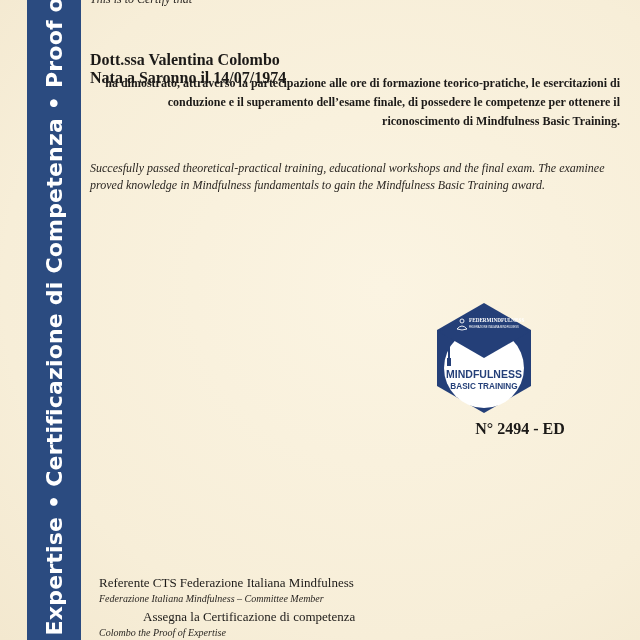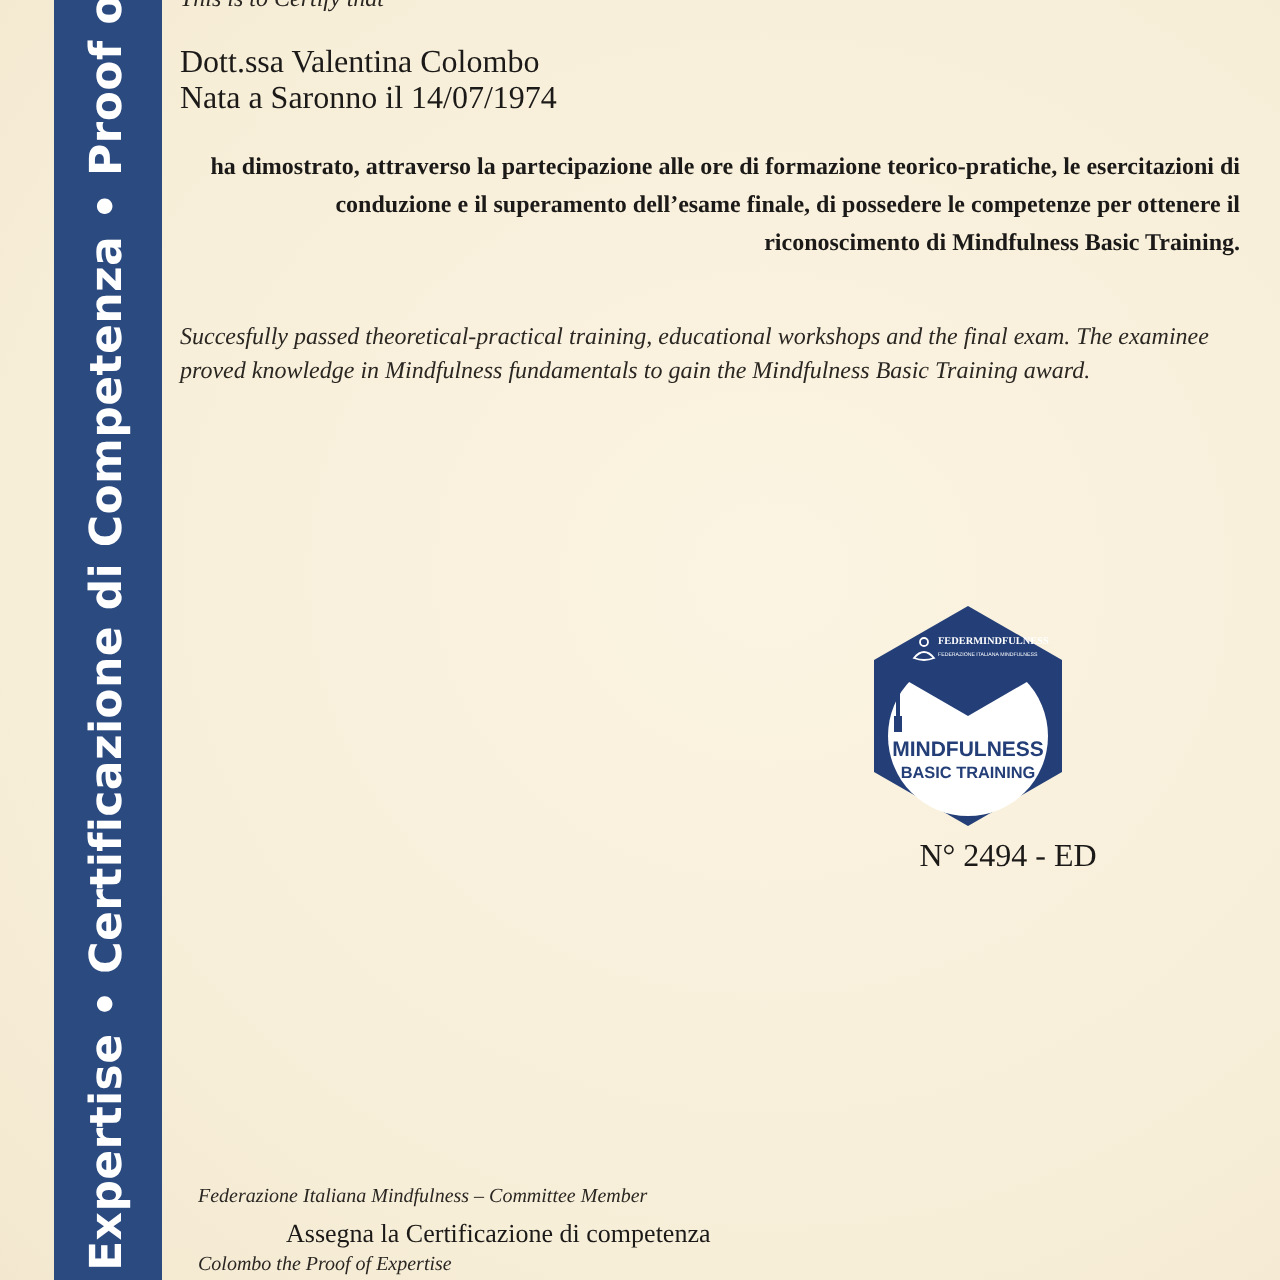--- a/index.html
+++ b/index.html
@@ -31,40 +31,40 @@
       color: #ffffff;
       text-align: center;
       letter-spacing: 0.2px;
       margin-top: -176px;
     }
     .certify {
       position: absolute; left: 90px; top: -8px;
       font-style: italic; font-size: 12px; color: #2a2622;
     }
     .name-line {
-      position: absolute; left: 90px; font-weight: normal; font-size: 16px; color: #1c1a18;
+      position: absolute; left: 90px; font-weight: bold; font-size: 16px; color: #1c1a18; margin-top: 28px;
     }
     .born-en {
       position: absolute; left: 90px; top: 60px;
       font-style: italic; font-size: 12px; color: #2a2622;
     }
     .body-it {
       position: absolute; left: 90px; top: 74px; width: 530px;
       font-weight: bold; font-size: 12px; line-height: 19px; color: #1c1a18; text-align: right;
     }
     .body-en {
       position: absolute; left: 90px; top: 160px; width: 540px;
       font-style: italic; font-size: 12px; line-height: 17px; color: #2a2622;
     }
     .badge {
       position: absolute; left: 435px; top: 302px; width: 98px; height: 112px;
     }
     .cert-number {
-      position: absolute; left: 424px; top: 420px; width: 160px; text-align: center;
-      font-weight: normal; font-size: 16px;
+      position: absolute; left: 440px; top: 420px; width: 160px; text-align: center;
+      font-weight: bold; font-size: 16px;
     }
     .cert-place-date {
       position: absolute; left: 440px; top: 441px; width: 160px; text-align: center;
       font-size: 16px;
     }
     .footer-line {
       position: absolute; left: 99px;
     }
     .footer-bold { font-size: 13px; color: #1c1a18; }
     .footer-italic { font-style: italic; font-size: 10px; color: #2a2622; }
@@ -99,17 +99,18 @@
       <path d="M22,27 Q27,21 32,27 Q27,29 22,27 Z" fill="none" stroke="#ffffff" stroke-width="0.9"></path>
       <text x="34" y="20" fill="#ffffff" font-family="Liberation Serif, serif" font-size="5.2" font-weight="bold">FEDERMINDFULNESS</text>
       <text x="34" y="26" fill="#ffffff" font-family="Liberation Sans, sans-serif" font-size="2.6">FEDERAZIONE ITALIANA MINDFULNESS</text>
       <text x="49" y="76" text-anchor="middle" fill="#243f78" font-family="Liberation Sans, sans-serif" font-size="10.5" font-weight="bold">MINDFULNESS</text>
       <text x="49" y="87" text-anchor="middle" fill="#243f78" font-family="Liberation Sans, sans-serif" font-size="8.2" font-weight="bold">BASIC TRAINING</text>
     </svg>
   </div>
 
   <div class="cert-number">N° 2494 - ED</div>
 
+  <div class="footer-line footer-bold" style="top:575px;">Referente CTS Federazione Italiana Mindfulness</div>
   <div class="footer-line footer-italic" style="top:593px;">Federazione Italiana Mindfulness – Committee Member</div>
   <div class="footer-line footer-bold" style="top:609px;margin-left:44px;">Assegna la Certificazione di competenza</div>
   <div class="footer-line footer-italic" style="top:627px;">Colombo the Proof of Expertise</div>
 
 </div>
 
 </body></html>

